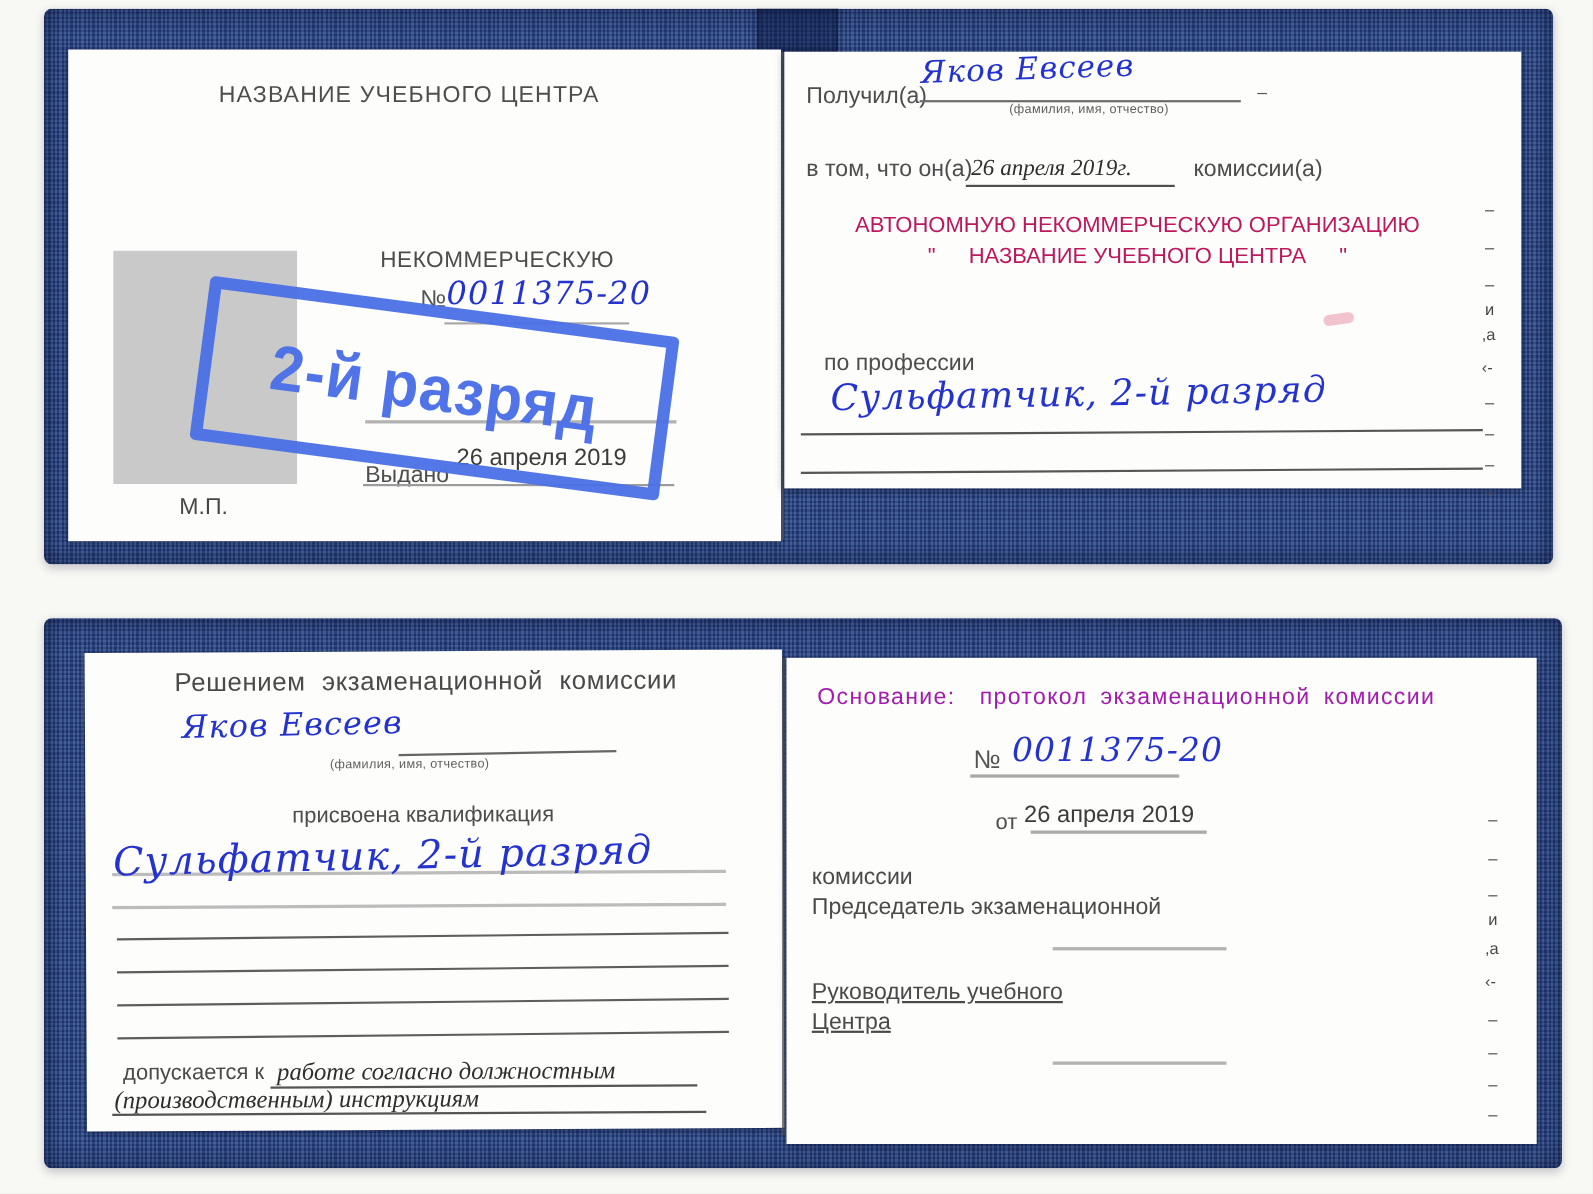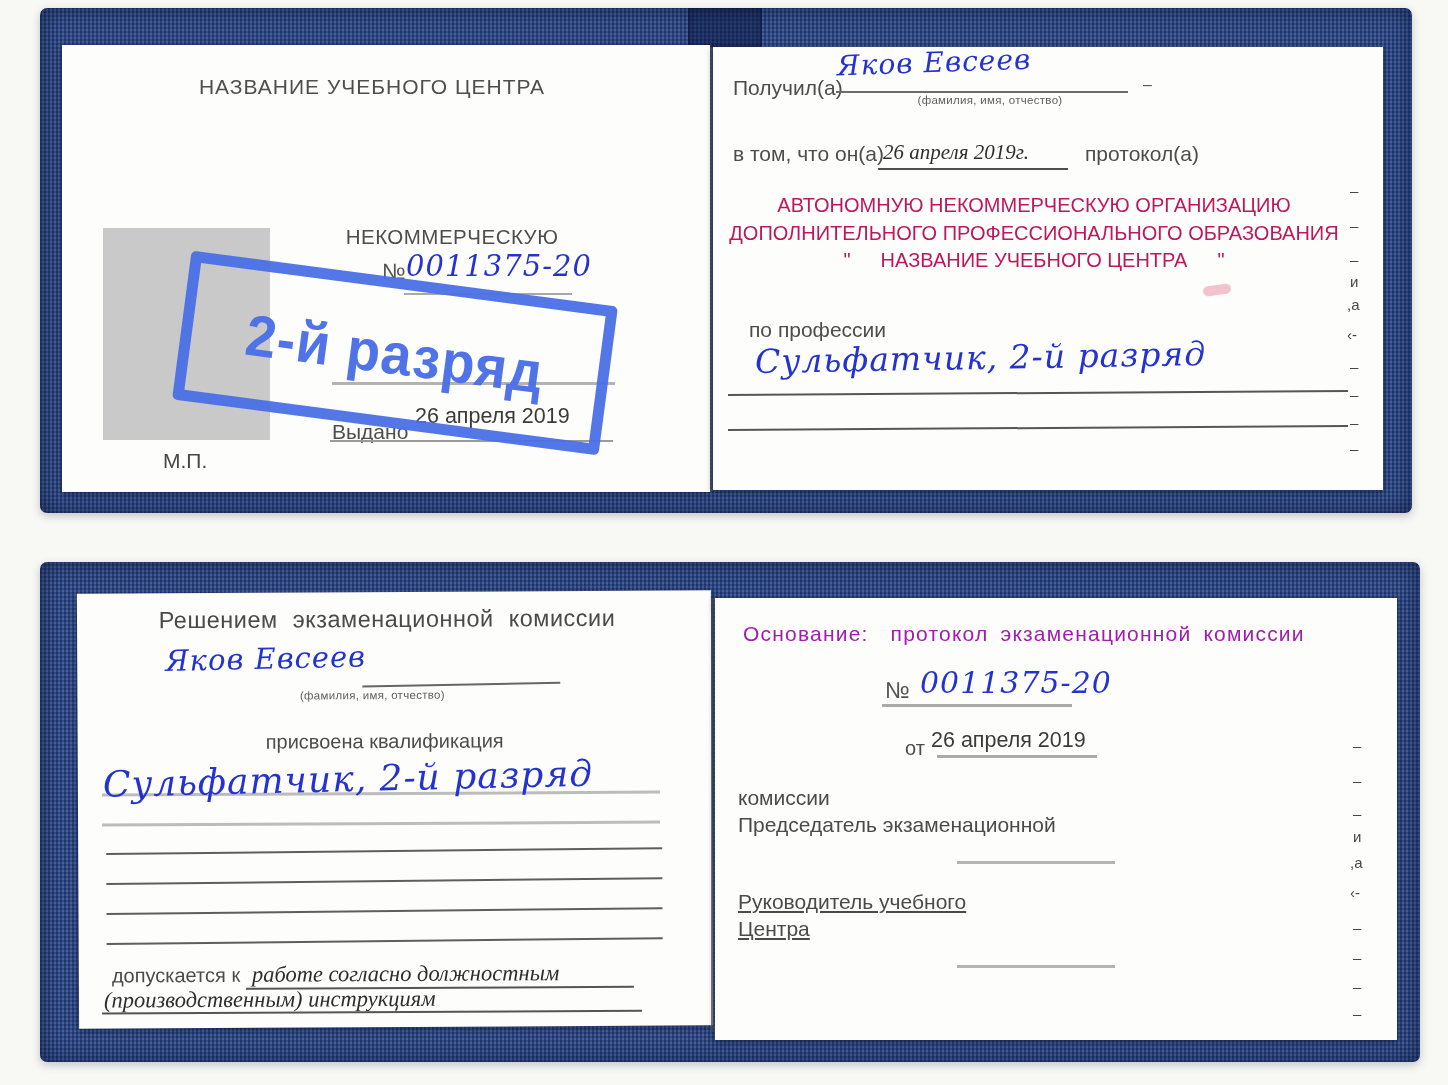--- a/index.html
+++ b/index.html
@@ -83,36 +83,35 @@
 
     <span class="t" style="left:101px;top:404px;font-size:21px;color:#474747;">М.П.</span>
 
     <div class="stamp" style="left:118px;top:233px;width:408px;height:128px;transform:rotate(7.5deg);">
       <span class="stamp-text" style="font-size:58px;">2-й разряд</span>
     </div>
   </div>
 
   <div class="gutter" style="left:710px;top:47px;width:3px;height:443px;"></div>
 
-  <div class="pg" style="left:713px;top:47px;width:670px;height:443px;">
+  <div class="pg" style="left:713px;top:47px;width:670px;height:397px;">
 
     <span class="t" style="left:20px;top:29px;font-size:21px;">Получил(а)</span>
     <span class="t hand" style="left:124px;top:0px;font-size:28px;transform:rotate(-2deg);">Яков Евсеев</span>
     <div class="hr" style="left:123px;top:44px;width:292px;height:1.5px;background:#6b6b6b;"></div>
     <span class="t" style="left:430px;top:29px;font-size:16px;color:#555;">–</span>
     <div class="t ctr hint" style="left:174px;top:47px;width:206px;font-size:11.5px;">(фамилия, имя, отчество)</div>
 
     <span class="t" style="left:20px;top:95px;font-size:21px;">в том, что он(а)</span>
     <span class="t ser" style="left:170px;top:93px;font-size:21px;">26 апреля 2019г.</span>
     <div class="hr" style="left:165px;top:121px;width:190px;height:1.5px;background:#4f4f4f;"></div>
-    <span class="t" style="left:372px;top:95px;font-size:21px;">протокол(а)</span>
+    <span class="t" style="left:372px;top:95px;font-size:21px;">комиссии(а)</span>
 
     <div class="t ctr" style="left:6px;top:145px;width:630px;font-size:20px;line-height:27.5px;color:#be185d;">
       <div>АВТОНОМНУЮ НЕКОММЕРЧЕСКУЮ ОРГАНИЗАЦИЮ</div>
-      <div>ДОПОЛНИТЕЛЬНОГО ПРОФЕССИОНАЛЬНОГО ОБРАЗОВАНИЯ</div>
       <div>
         <span style="margin-right:30px;">"</span><span>НАЗВАНИЕ УЧЕБНОГО ЦЕНТРА</span><span style="margin-left:30px;">"</span>
       </div>
     </div>
 
     <span class="t" style="left:36px;top:271px;font-size:21px;">по профессии</span>
     <span class="t hand" style="left:42px;top:292px;font-size:33px;transform:rotate(-1deg);">Сульфатчик, 2-й разряд</span>
     <div class="hr" style="left:15px;top:345px;width:620px;height:1.5px;background:#565656;transform:rotate(-.35deg);"></div>
     <div class="hr" style="left:15px;top:380px;width:620px;height:1.5px;background:#565656;transform:rotate(-.35deg);"></div>
 

